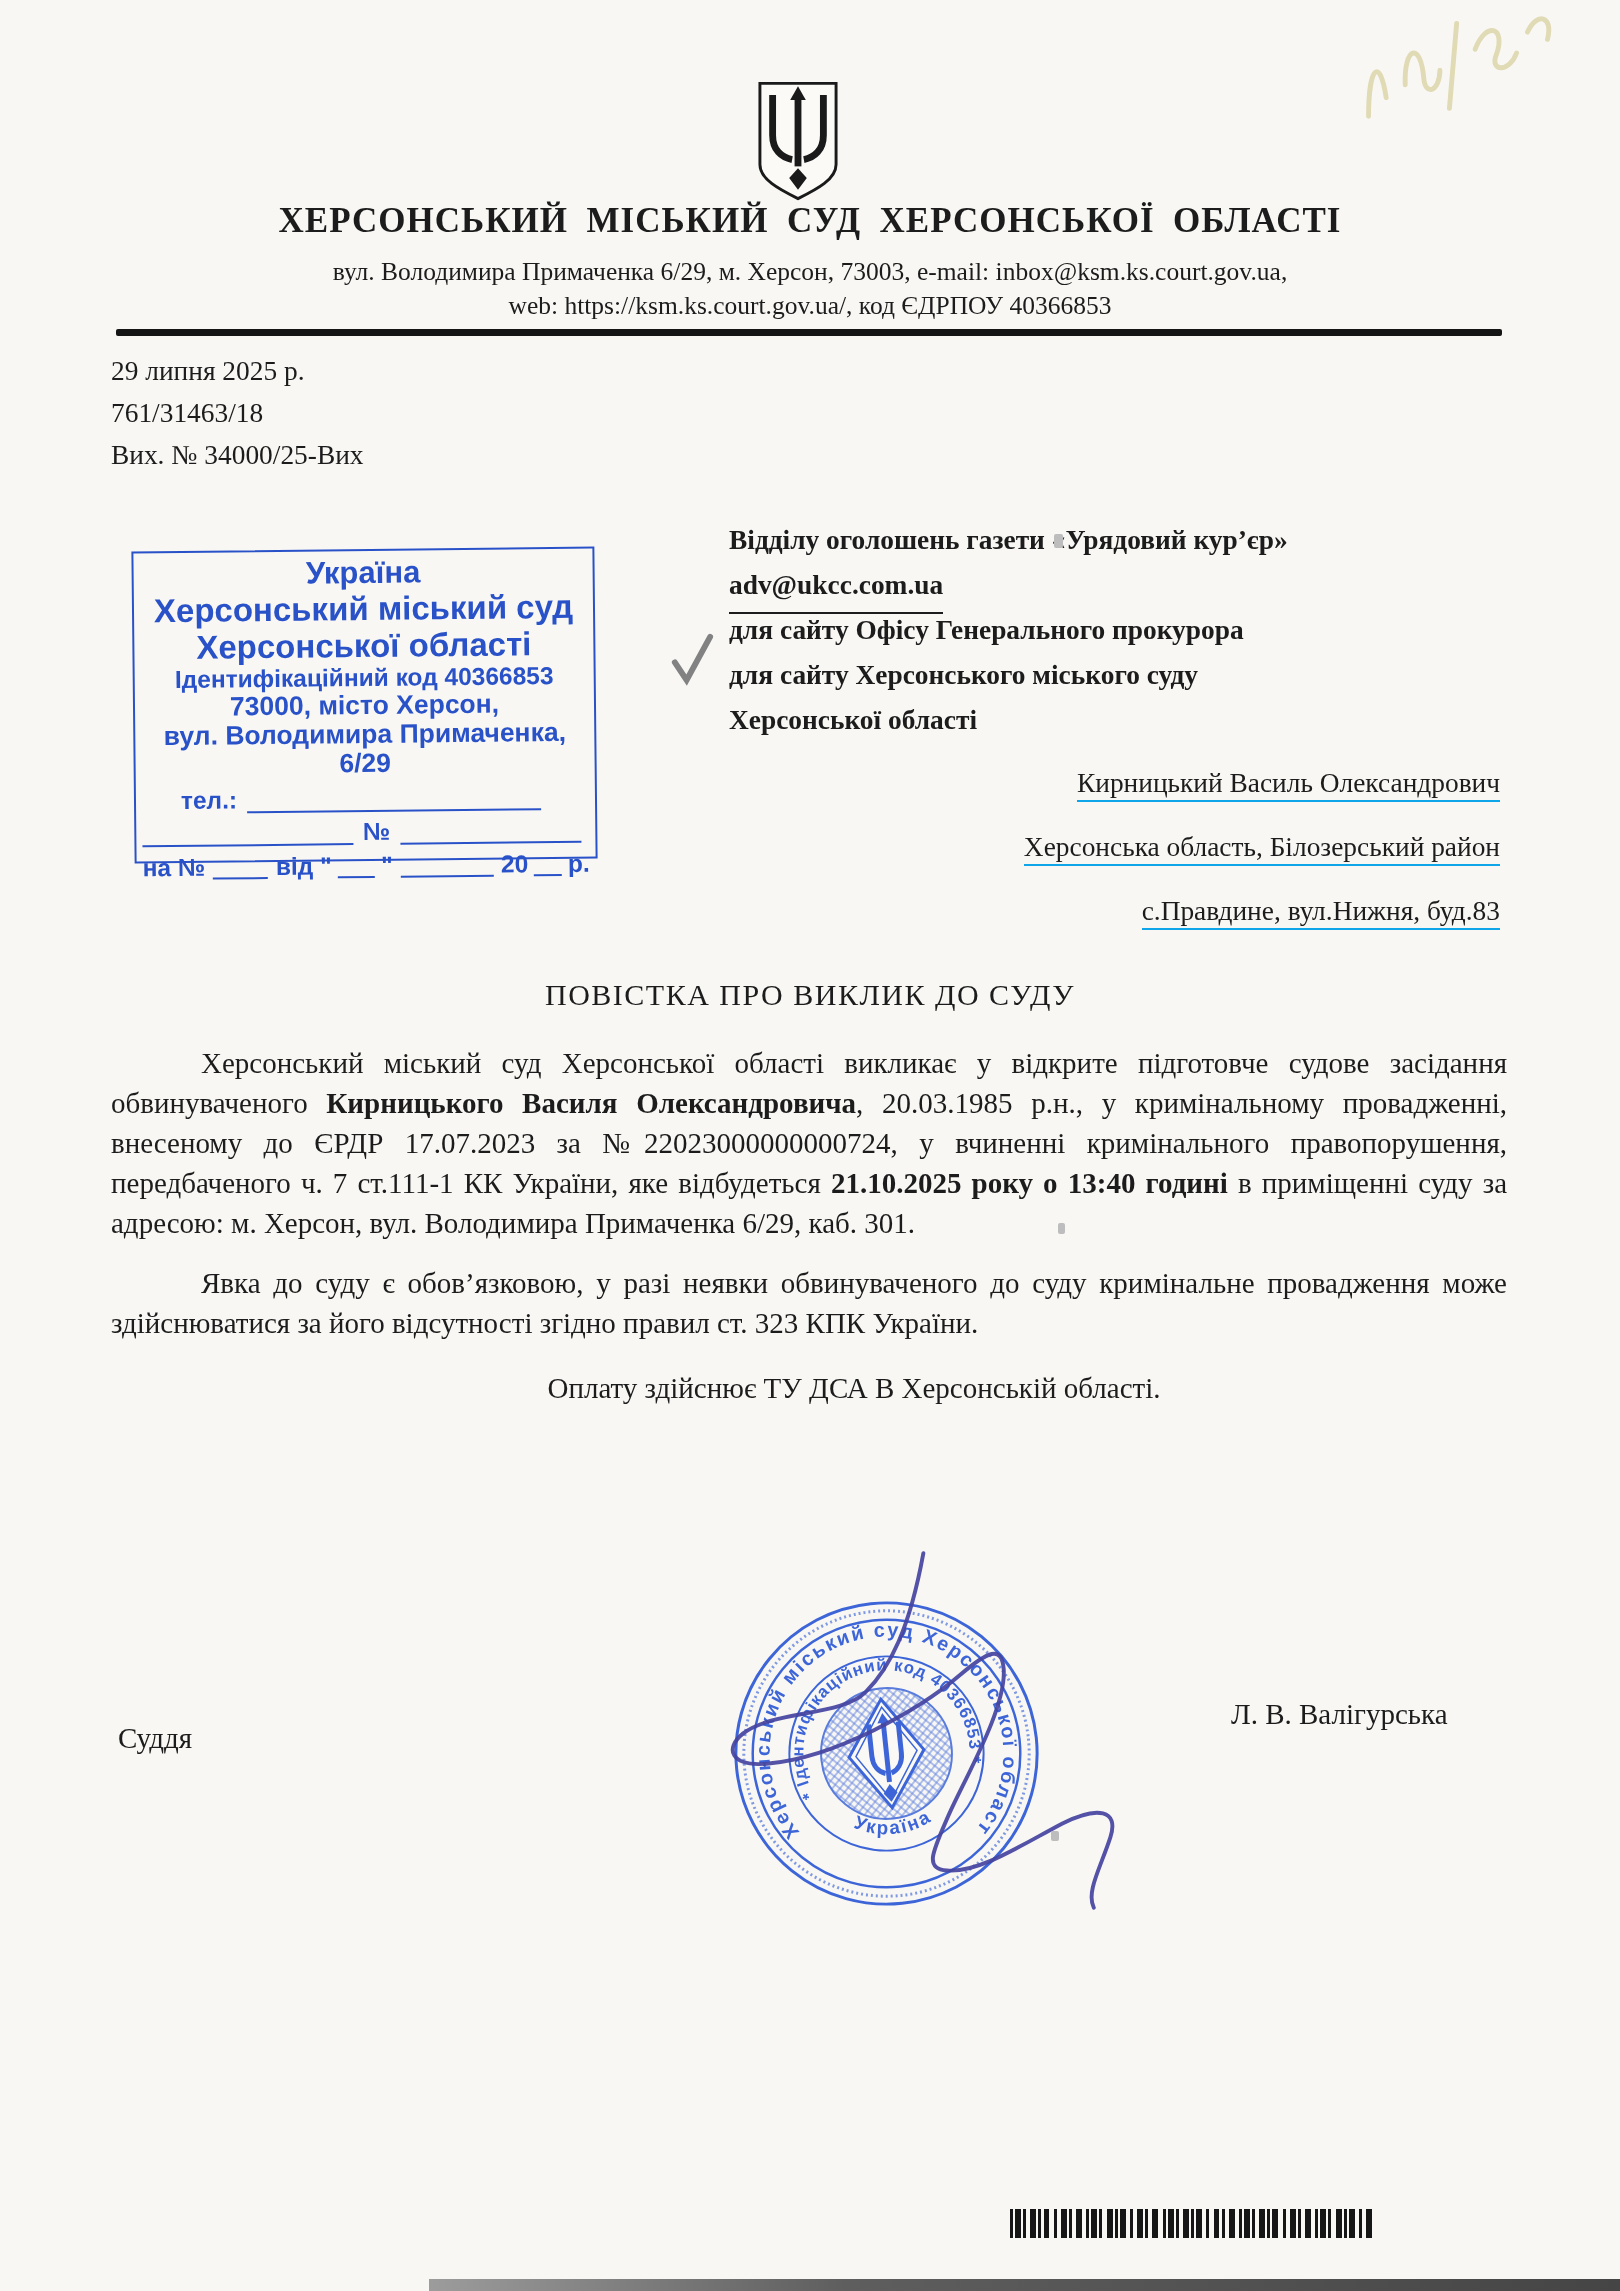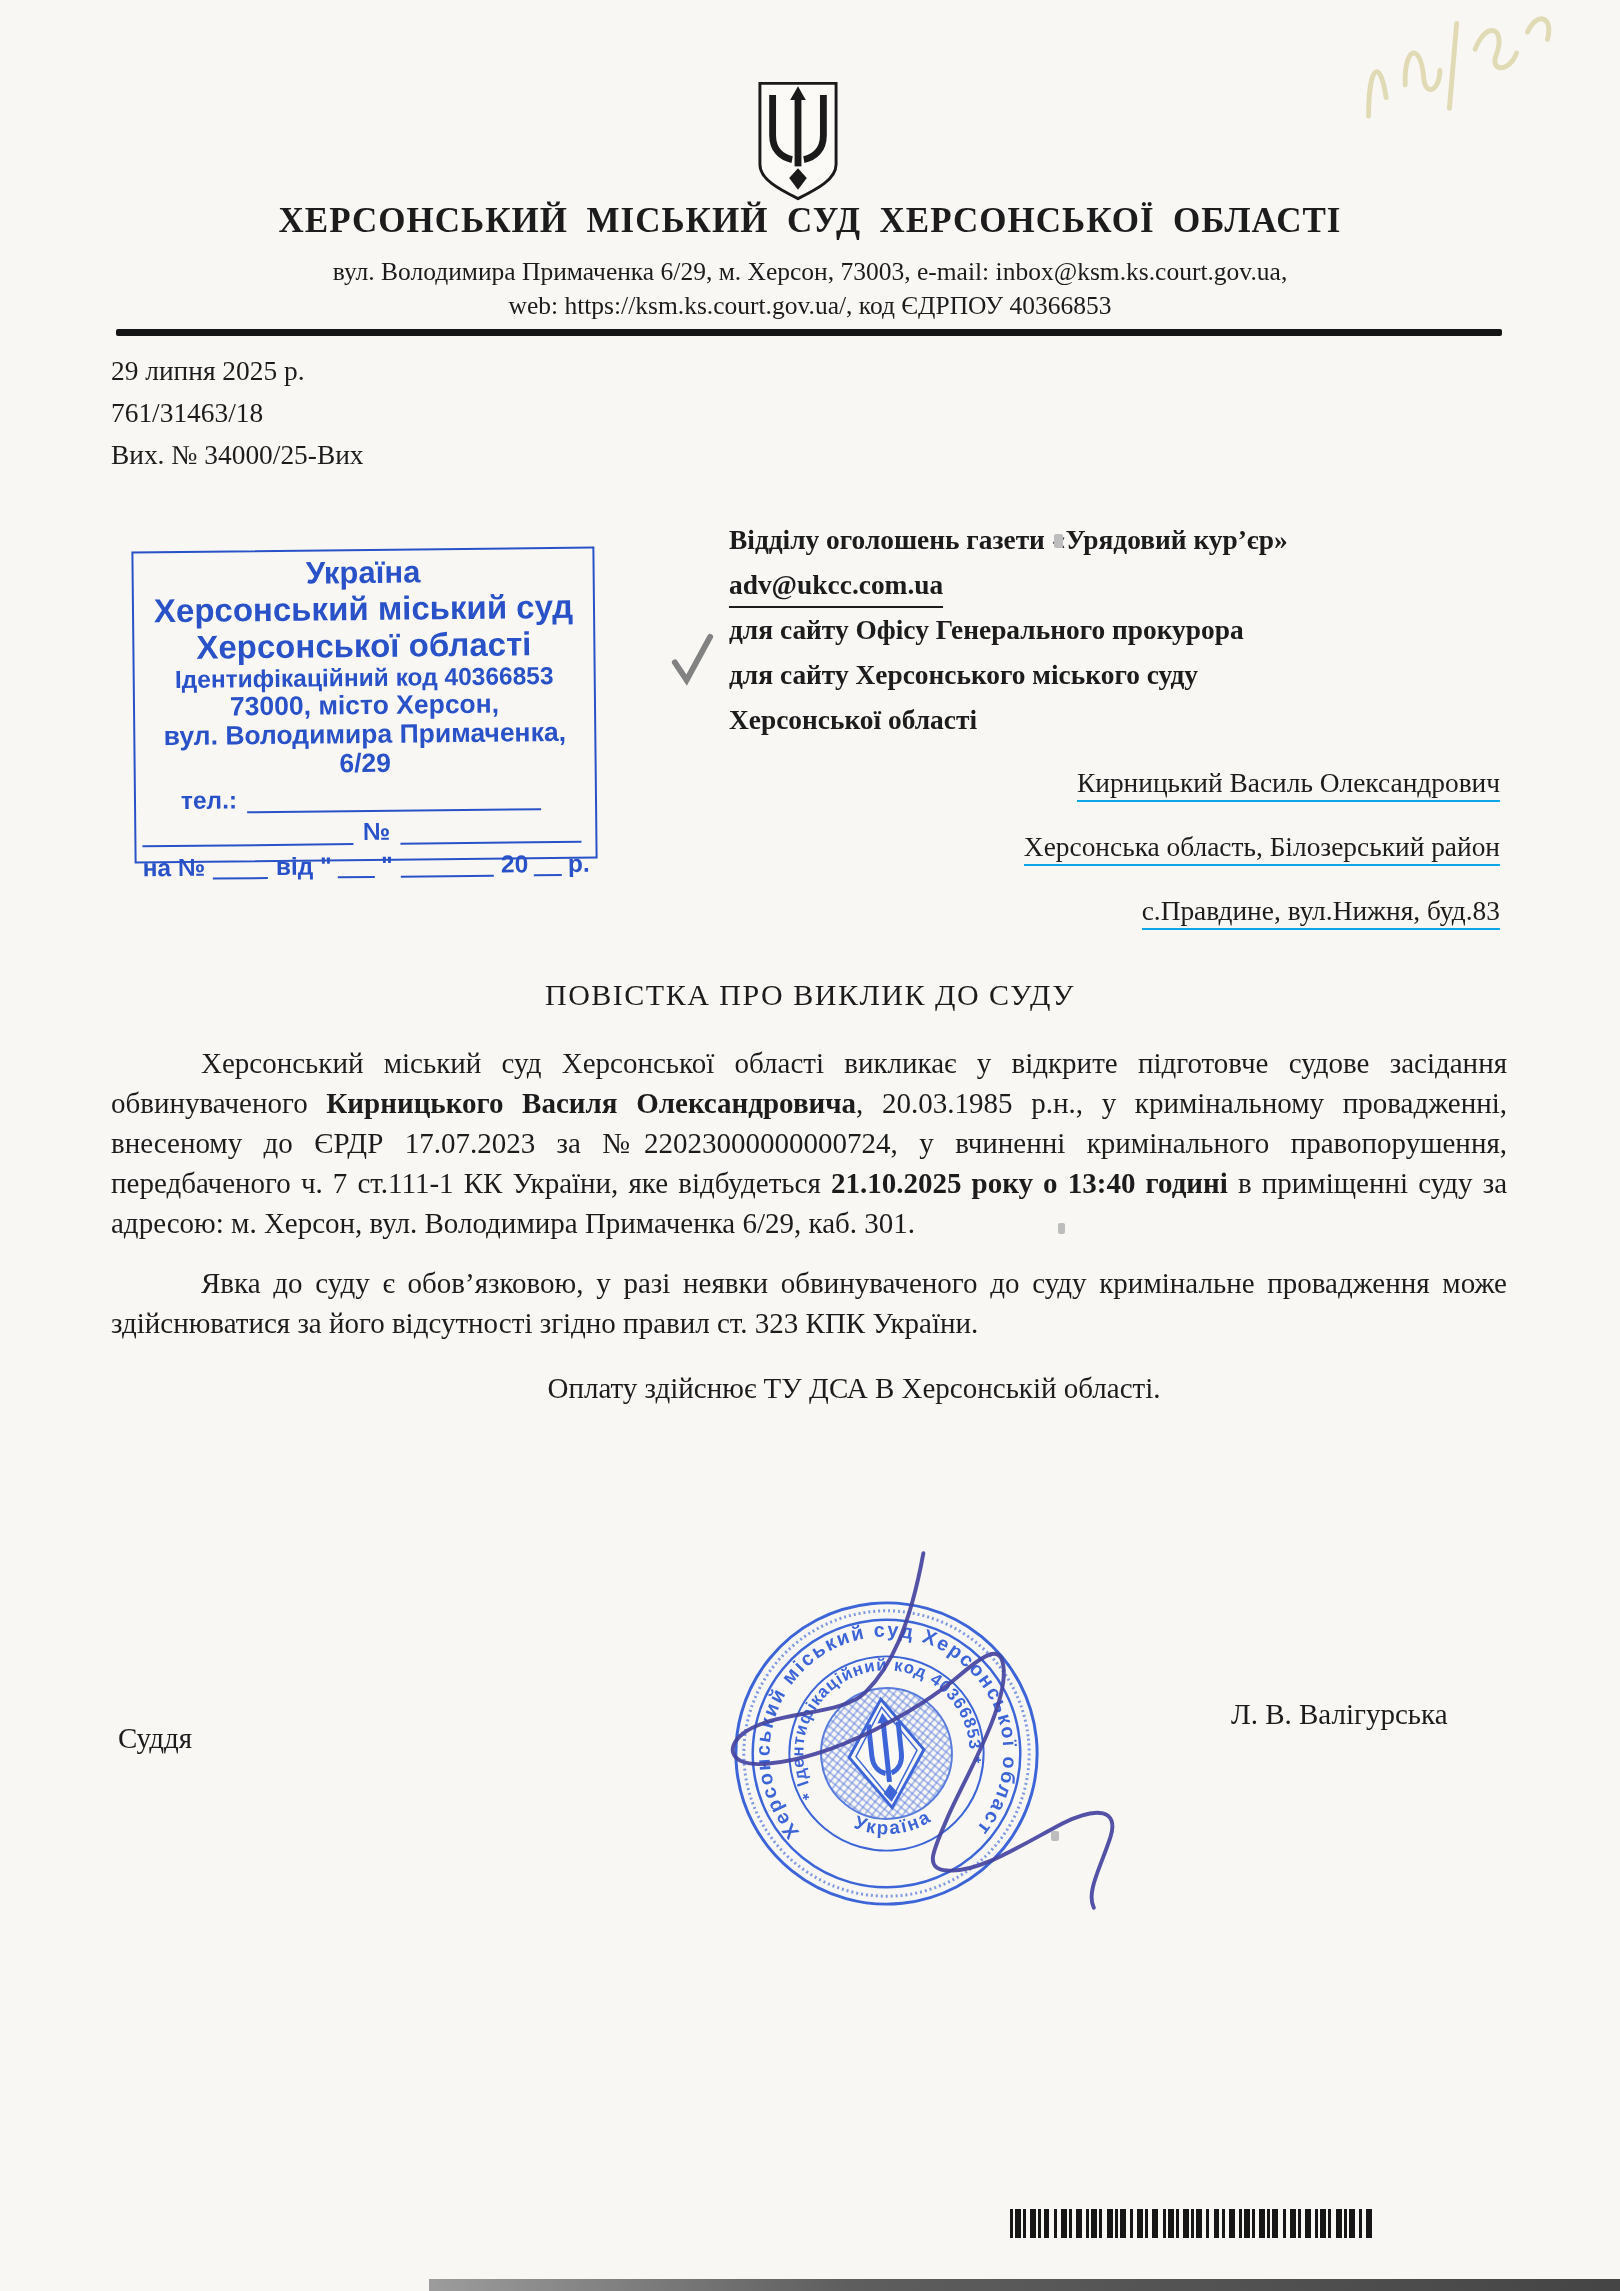--- a/index.html
+++ b/index.html
@@ -33,21 +33,21 @@
   .rs-id{font-size:24.5px;line-height:27.4px;}
   .rs-city{font-size:26.5px;line-height:29px;}
   .rs-street{font-size:26.5px;line-height:29px;}
   .rs-row{display:flex;align-items:flex-end;font-size:24.5px;font-weight:700;margin-top:7.8px;line-height:25.5px;}
   .rs-blank{border-bottom:2.9px solid #2a52c8;height:23.5px;}
   .rs-lbl{white-space:pre;}
   
   .checkmark{position:absolute;left:667px;top:631px;width:49px;height:55px;}
   
   .recipients{position:absolute;left:729px;top:518px;width:686px;font-weight:700;font-size:27.4px;line-height:45px;}
-  .recip-underlined{border-bottom:2.9px double #1c1c1c;padding-bottom:6px;}
+  .recip-underlined{border-bottom:2.9px double #1c1c1c;padding-bottom:12px;}
   
   .addressee{position:absolute;right:120px;top:751px;text-align:right;font-size:27.4px;line-height:64px;}
   .addressee span{border-bottom:2px solid #0ea5e9;padding-bottom:2px;}
   
   .doc-title{position:absolute;top:978px;left:0;width:100%;text-align:center;font-size:30px;letter-spacing:1.5px;}
   .body-text{position:absolute;left:111px;top:1043px;width:1396px;}
   .body-text p{margin:0;font-size:29px;line-height:40px;text-align:justify;text-indent:90px;}
   .body-text p.p2{margin-top:19.6px;font-family:Liberation Serif, serif;}
   .body-text p.p3{margin-top:25.5px;text-align:center;}
   .b{font-weight:700;}

